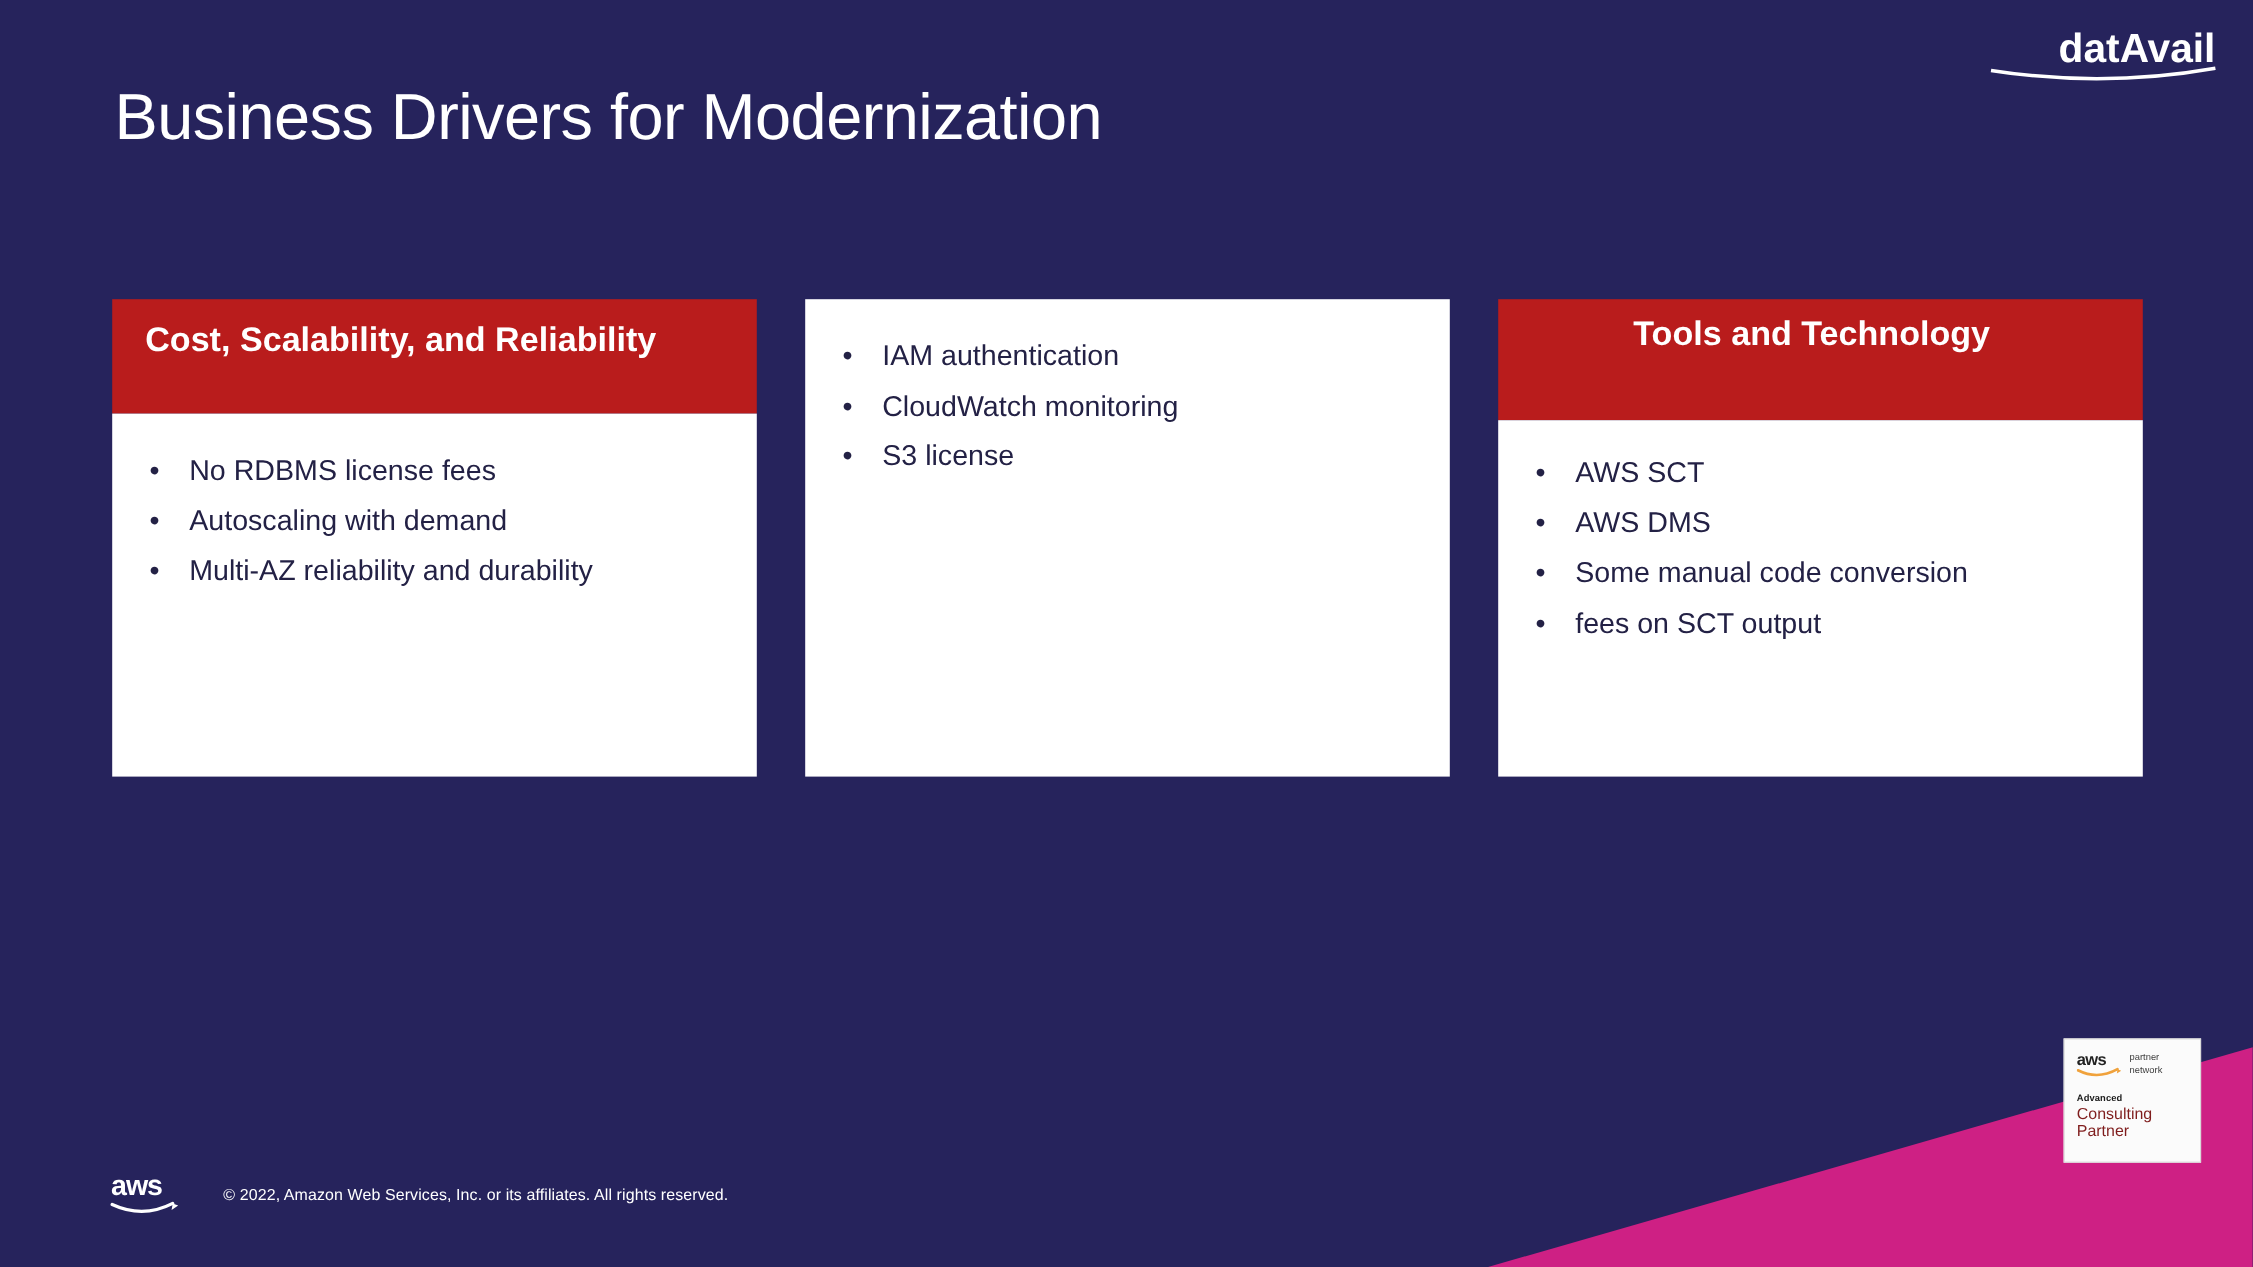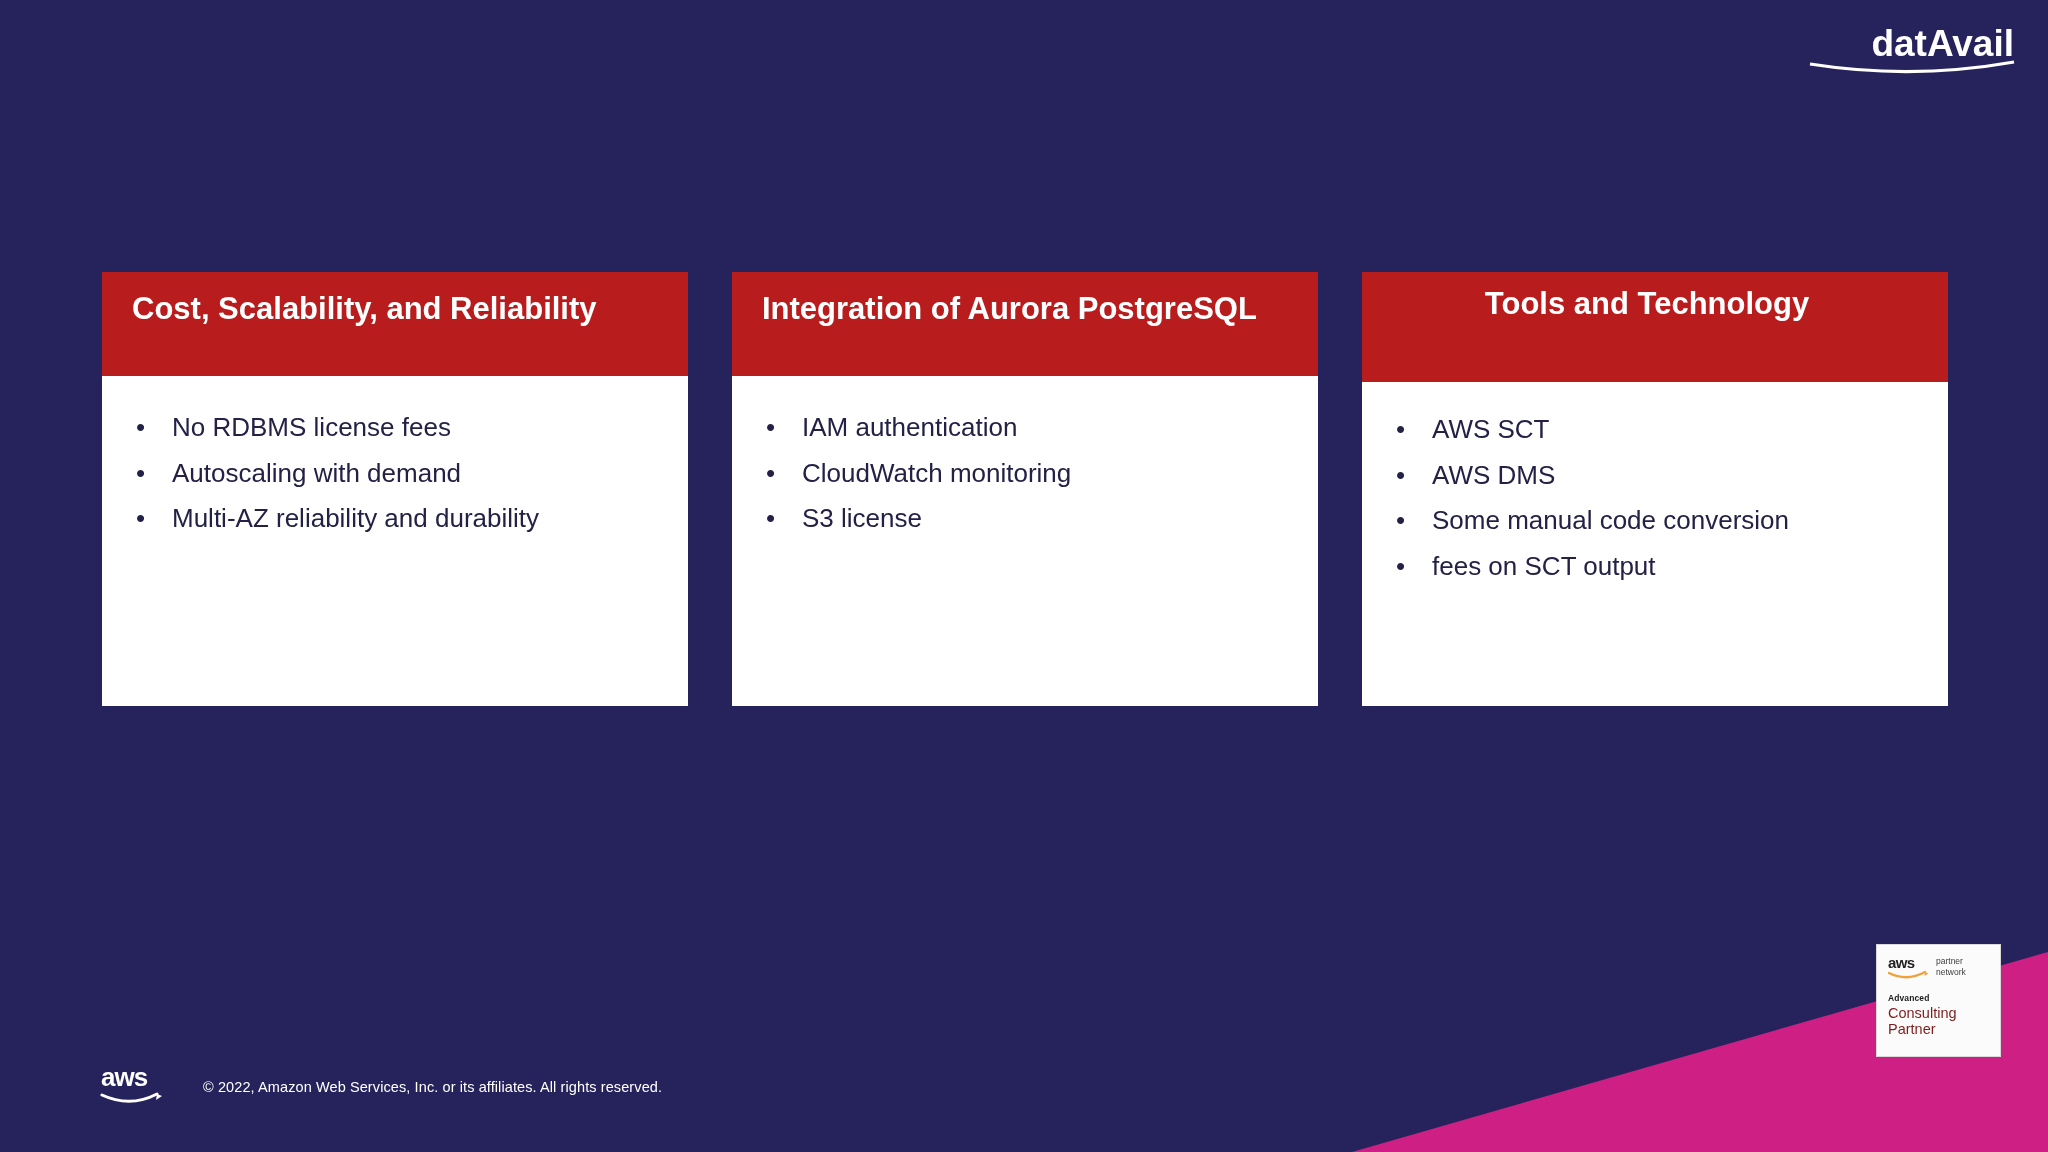--- a/index.html
+++ b/index.html
@@ -133,20 +133,21 @@
 
   <svg class="wedge" viewBox="0 0 2048 1152" preserveAspectRatio="none">
     <polygon points="2048,952 2048,1152 1352,1152" fill="#CE2084"></polygon>
   </svg>
 
   <svg class="brand-logo" viewBox="0 0 220 58">
     <text x="212" y="38" text-anchor="end" font-family="Liberation Sans, sans-serif" font-size="37" font-weight="bold" fill="#ffffff">datAvail</text>
     <path d="M8 46 Q110 62 212 44" stroke="#ffffff" stroke-width="3.2" fill="none"></path>
   </svg>
 
+  <div class="slide-title">Business Drivers for Modernization</div>
 
   <div class="cards">
 
     <div class="card card-1">
       <div class="card-head">Cost, Scalability, and Reliability</div>
       <div class="card-body">
         <ul class="bullets">
           <li class="bullet">
             <span class="bullet-dot">•</span>
             <span class="bullet-text">No RDBMS license fees</span>
@@ -157,21 +158,20 @@
           </li>
           <li class="bullet">
             <span class="bullet-dot">•</span>
             <span class="bullet-text">Multi-AZ reliability and durability</span>
           </li>
         </ul>
       </div>
     </div>
 
     <div class="card card-2">
-      <div class="card-head">Integration of Aurora PostgreSQL</div>
       <div class="card-body">
         <ul class="bullets">
           <li class="bullet">
             <span class="bullet-dot">•</span>
             <span class="bullet-text">IAM authentication</span>
           </li>
           <li class="bullet">
             <span class="bullet-dot">•</span>
             <span class="bullet-text">CloudWatch monitoring</span>
           </li>

